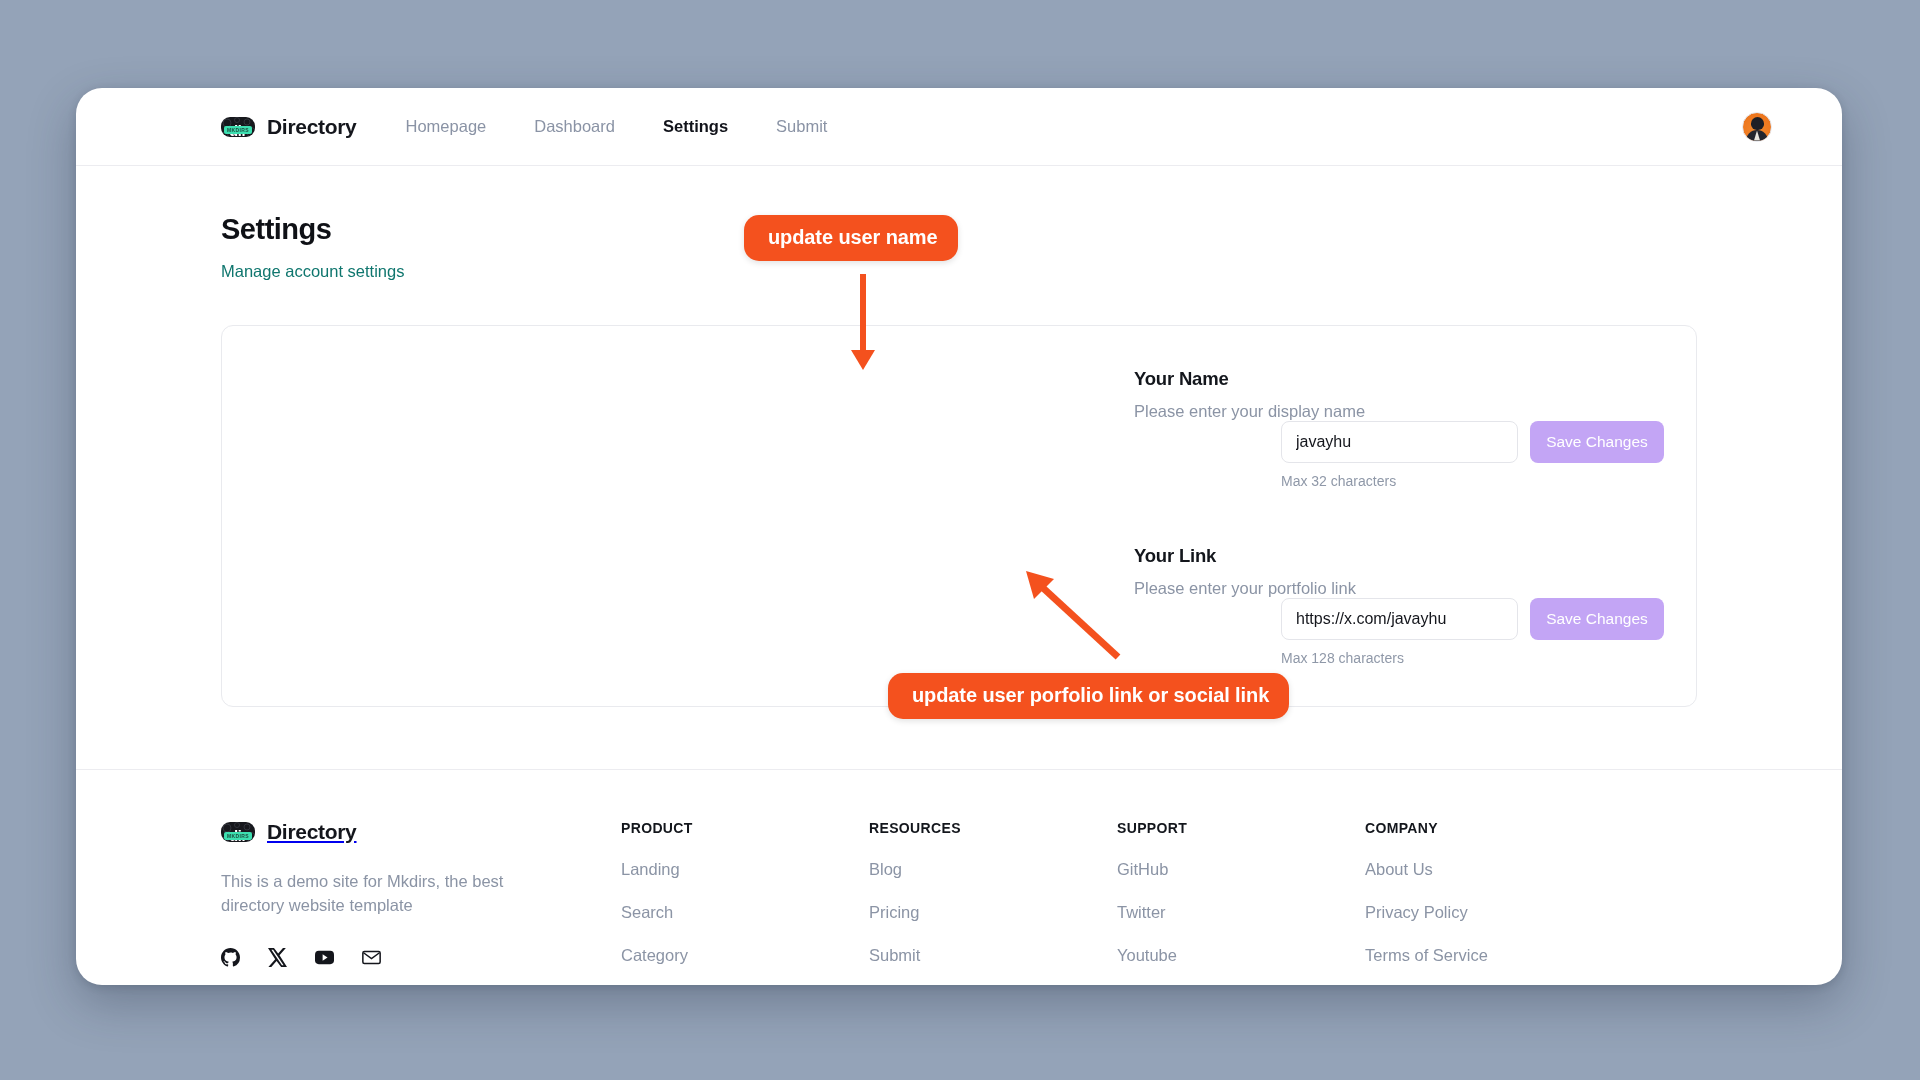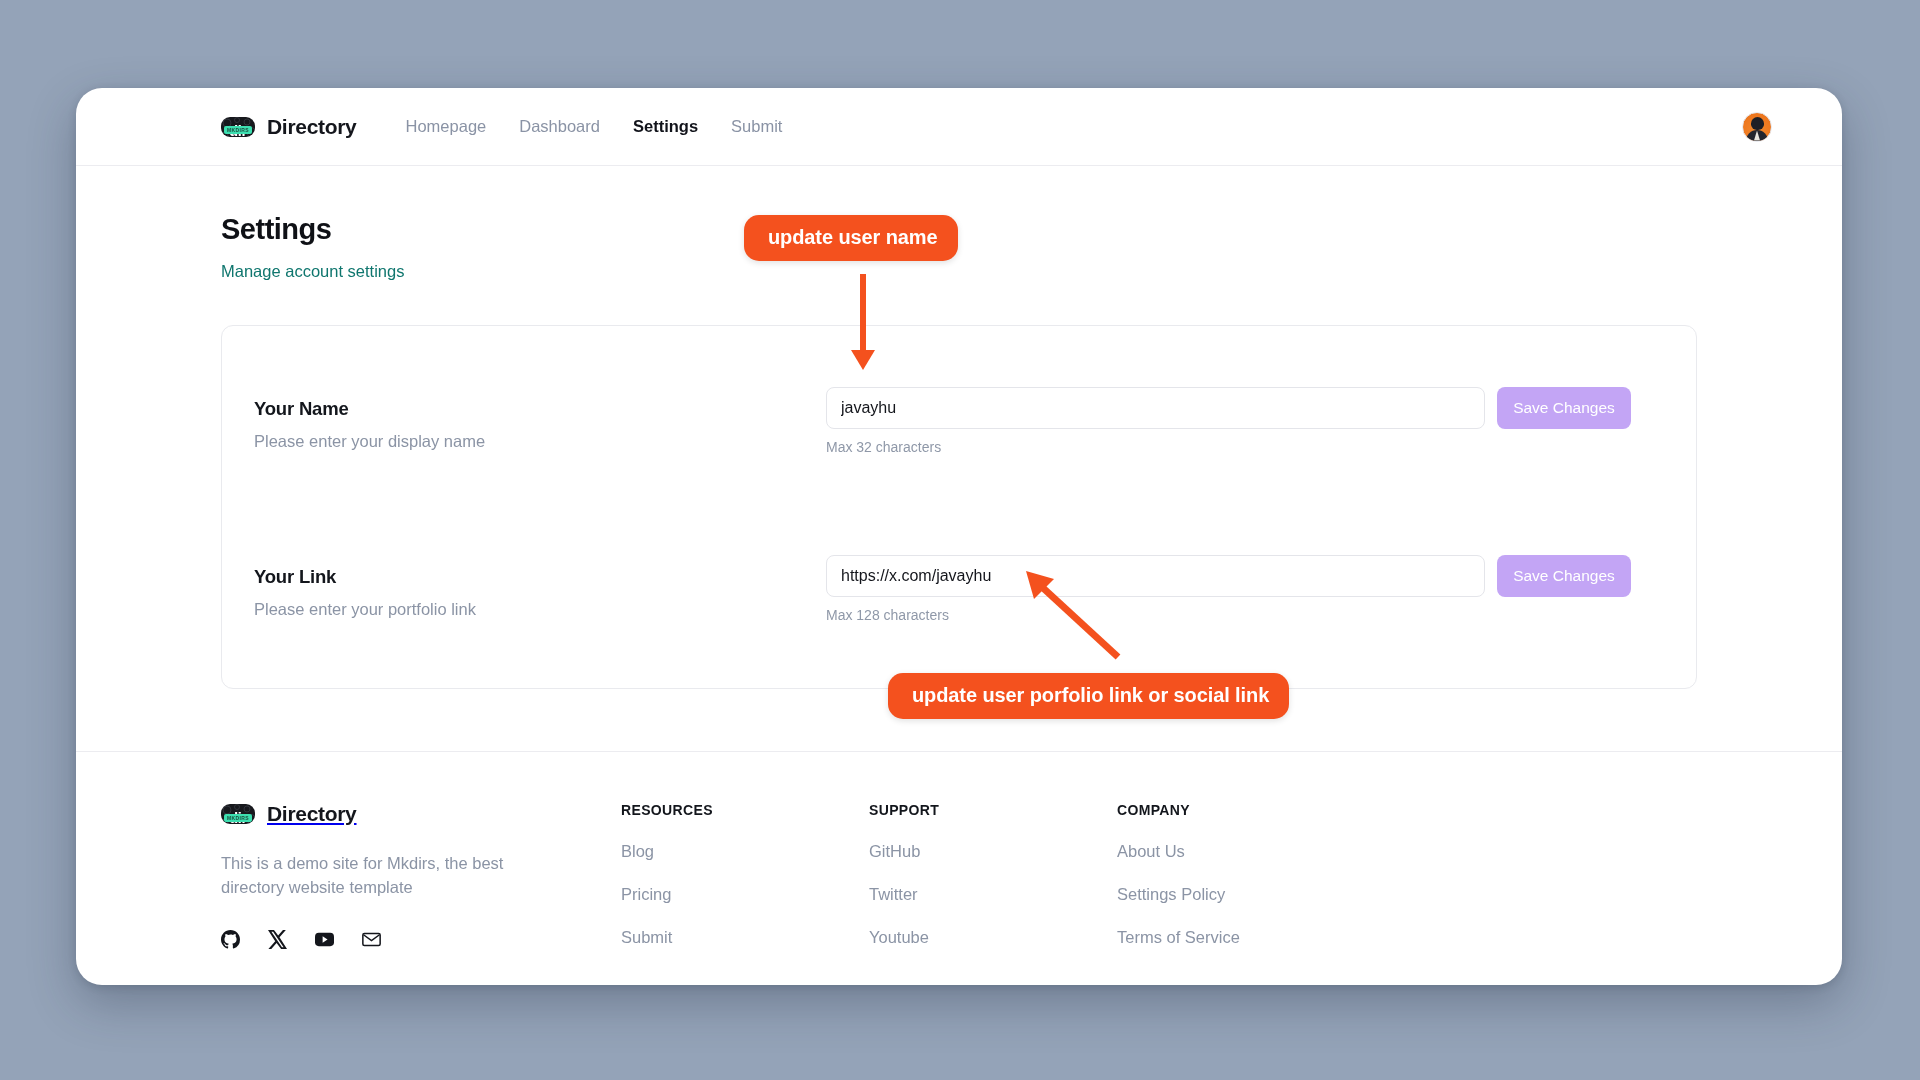--- a/index.html
+++ b/index.html
@@ -91,21 +91,21 @@
   .brand-name {
     font-size: 21px;
     font-weight: 700;
     color: #14161c;
     letter-spacing: -0.3px;
   }
 
   .main-nav {
     display: flex;
     align-items: center;
-    gap: 33px;
+    gap: 48px;
     margin-left: 49px;
   }
   .nav-link {
     font-size: 16.5px;
     color: #8a93a5;
     text-decoration: none;
     font-weight: 400;
     white-space: nowrap;
   }
   .nav-link.active {
@@ -190,22 +190,23 @@
   .settings-card {
     margin-top: 44px;
     border: 1px solid #e9eaee;
     border-radius: 12px;
     padding: 36px 32px 40px 32px;
     background: #fff;
   }
 
   .setting-row {
     display: flex;
-    align-items: center;
+    align-items: flex-end;
     min-height: 118px;
+    flex-direction: column;
   }
   .setting-row + .setting-row { margin-top: 50px; }
 
   .setting-label-col { width: 530px; flex: none; padding-top: 6px; }
   .setting-label {
     font-size: 18.5px;
     font-weight: 600;
     color: #13161c;
     letter-spacing: -0.2px;
   }
@@ -441,35 +442,41 @@
           <svg viewBox="0 0 20 16">
               <rect x="0.9" y="1.6" width="18.2" height="12.8" rx="1.6" fill="none" stroke="currentColor" stroke-width="1.6"></rect>
               <path d="M1.6 3 10 9.2 18.4 3" fill="none" stroke="currentColor" stroke-width="1.6"></path>
             </svg>
         </a>
       </div>
     </div>
 
     <div class="footer-cols">
       <div class="footer-col">
+        <div class="footer-col-title">PRODUCT</div>
+        <a class="footer-link" href="#">Landing</a>
+        <a class="footer-link" href="#">Search</a>
+        <a class="footer-link" href="#">Category</a>
+      </div>
+      <div class="footer-col">
         <div class="footer-col-title">RESOURCES</div>
         <a class="footer-link" href="#">Blog</a>
         <a class="footer-link" href="#">Pricing</a>
         <a class="footer-link" href="#">Submit</a>
       </div>
       <div class="footer-col">
         <div class="footer-col-title">SUPPORT</div>
         <a class="footer-link" href="#">GitHub</a>
         <a class="footer-link" href="#">Twitter</a>
         <a class="footer-link" href="#">Youtube</a>
       </div>
       <div class="footer-col">
         <div class="footer-col-title">COMPANY</div>
         <a class="footer-link" href="#">About Us</a>
-        <a class="footer-link" href="#">Settings Policy</a>
+        <a class="footer-link" href="#">Privacy Policy</a>
         <a class="footer-link" href="#">Terms of Service</a>
       </div>
     </div>
   </footer>
 </div>
 
 <div class="annotation" id="annot-name">update user name</div>
 
 <svg class="arrow-svg" id="arrow-name" width="36" height="100" viewBox="0 0 36 100">
   <line x1="18" y1="2" x2="18" y2="82" stroke="#f4511e" stroke-width="6"></line>

